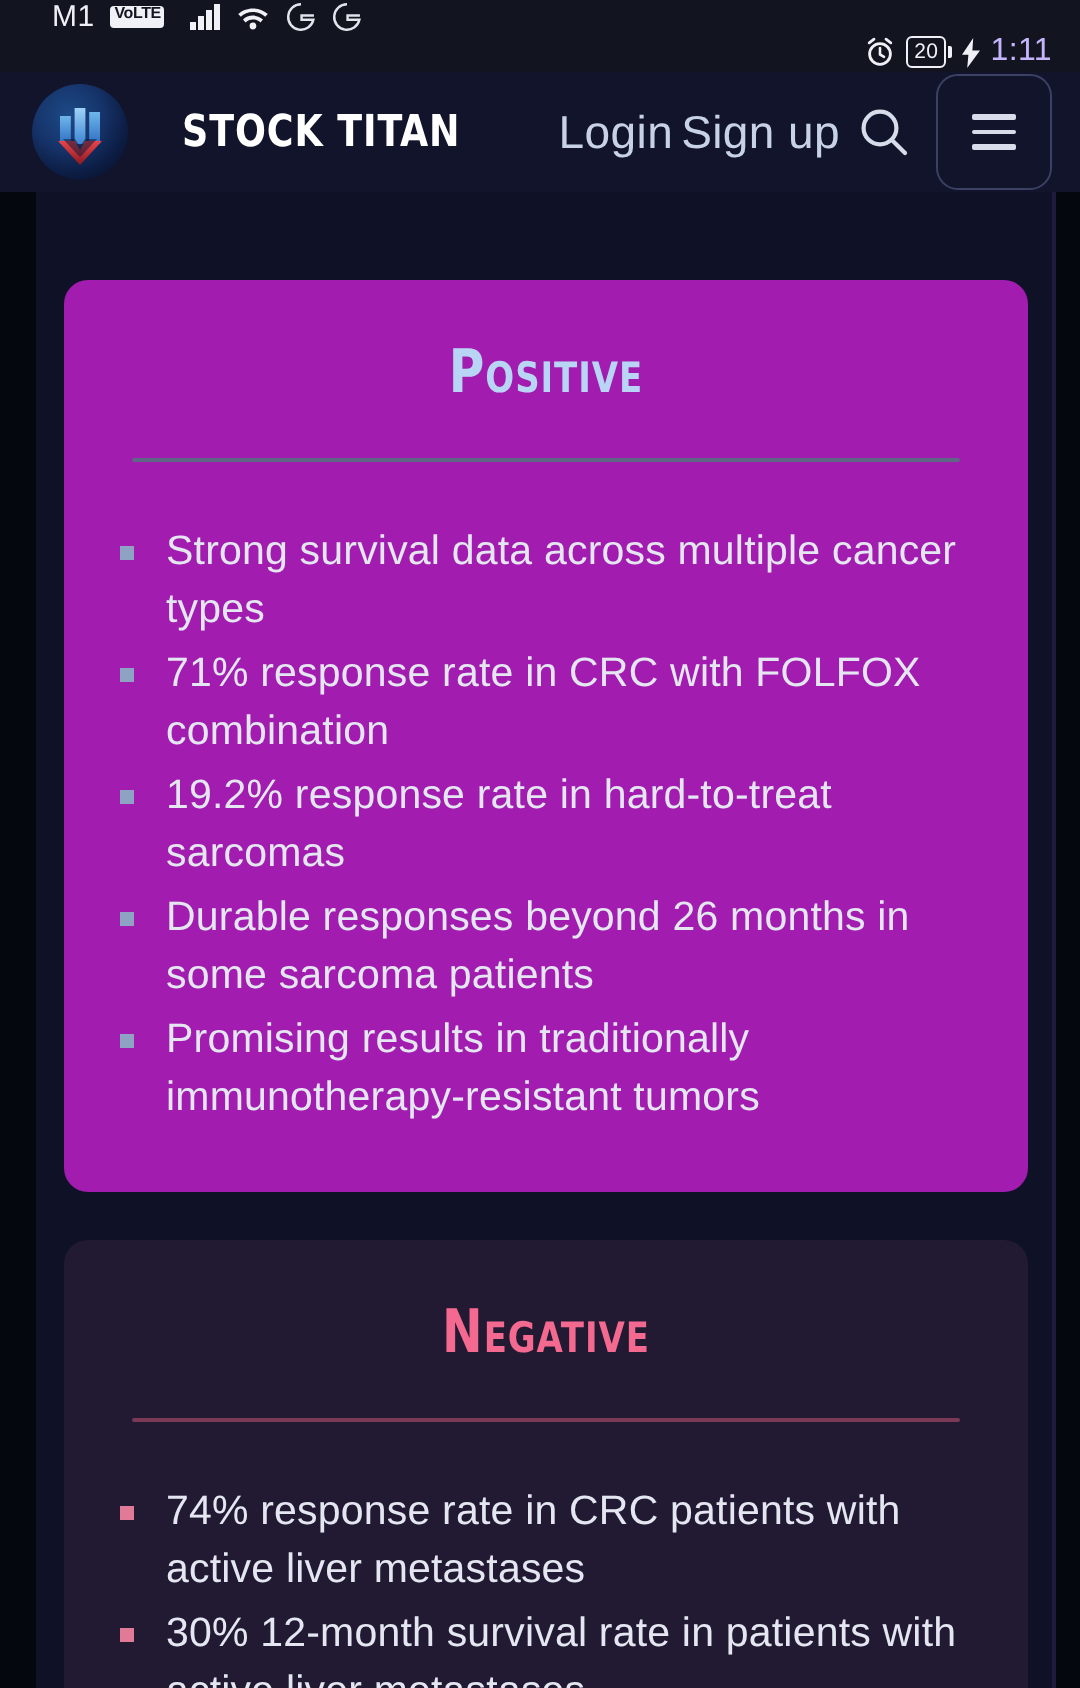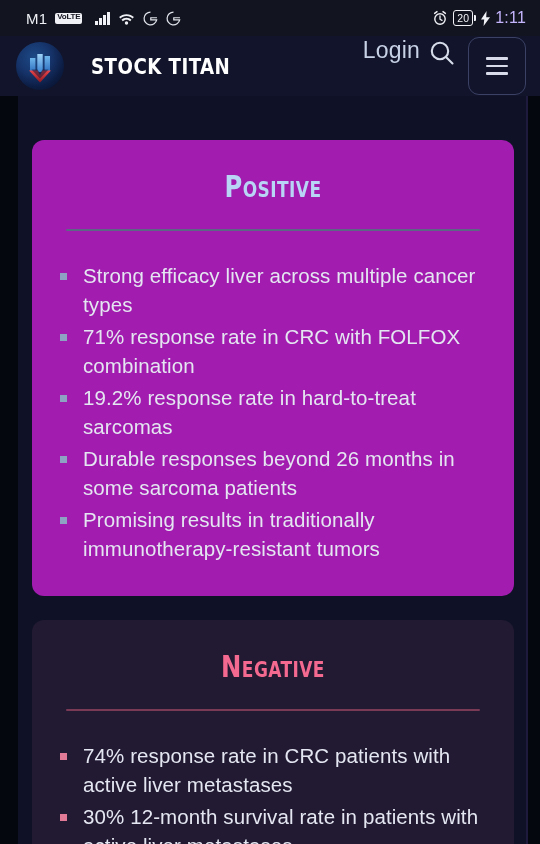--- a/index.html
+++ b/index.html
@@ -27,20 +27,21 @@
 
   
   .statusbar {
     position: relative;
     height: 36px;
     background: #12141f;
     display: flex;
     padding: 0 14px 0 26px;
     font-size: 15px;
     color: #f2f3f7;
+    flex-direction: column;
   }
   .sb-left {
     display: flex;
     align-items: center;
     gap: 8px;
   }
   .sb-carrier {
     font-size: 15px;
     letter-spacing: .2px;
     color: #eef0f6;
@@ -134,20 +135,21 @@
     font-size: 22px;
     letter-spacing: .5px;
     color: #ffffff;
     transform: scaleX(.92);
     transform-origin: left center;
     white-space: nowrap;
   }
   .nav {
     margin-left: auto;
     display: flex;
+    align-items: center;
     gap: 4px;
   }
   .nav-link {
     font-size: 23px;
     color: #c8d2e6;
     text-decoration: none;
     letter-spacing: .2px;
     white-space: nowrap;
   }
   .search-btn {
@@ -335,41 +337,42 @@
           <rect x="28.6" y="14" width="5.4" height="16" fill="url(#bar1)"></rect>
           <path d="M13 28.5h8.5L24 33l2.5-4.5H35L24 40.5z" fill="url(#redg)"></path>
           <path d="M15.5 27.5h6L24 31.2l2.5-3.7h6L24 36.6z" fill="#121a3c" opacity=".55"></path>
         </svg>
       </div>
       <span class="brand-name">STOCK TITAN</span>
     </div>
 
     <div class="nav">
       <a class="nav-link" href="#">Login</a>
+      <a class="nav-link" href="#">Sign up</a>
       <div class="search-btn">
         <svg width="30" height="30" viewBox="0 0 30 30">
           <circle cx="13" cy="13" r="8.2" fill="none" stroke="#d7dcea" stroke-width="2.1"></circle>
           <path d="M19.2 19.2 25.5 25.5" stroke="#d7dcea" stroke-width="2.1" stroke-linecap="round"></path>
         </svg>
       </div>
       <div class="menu-btn">
         <span></span>
           <span></span>
           <span></span>
       </div>
     </div>
   </div>
 
   <div class="content">
 
     <div class="card positive">
       <div class="card-title">Positive</div>
       <div class="divider"></div>
       <ul class="bullets">
-        <li>Strong efficacy liver across multiple cancer types</li>
+        <li>Strong survival data across multiple cancer types</li>
         <li>71% response rate in CRC with FOLFOX combination</li>
         <li>19.2% response rate in hard-to-treat sarcomas</li>
         <li>Durable responses beyond 26 months in some sarcoma patients</li>
         <li>Promising results in traditionally immunotherapy-resistant tumors</li>
       </ul>
     </div>
 
     <div class="card negative">
       <div class="card-title">Negative</div>
       <div class="divider"></div>

